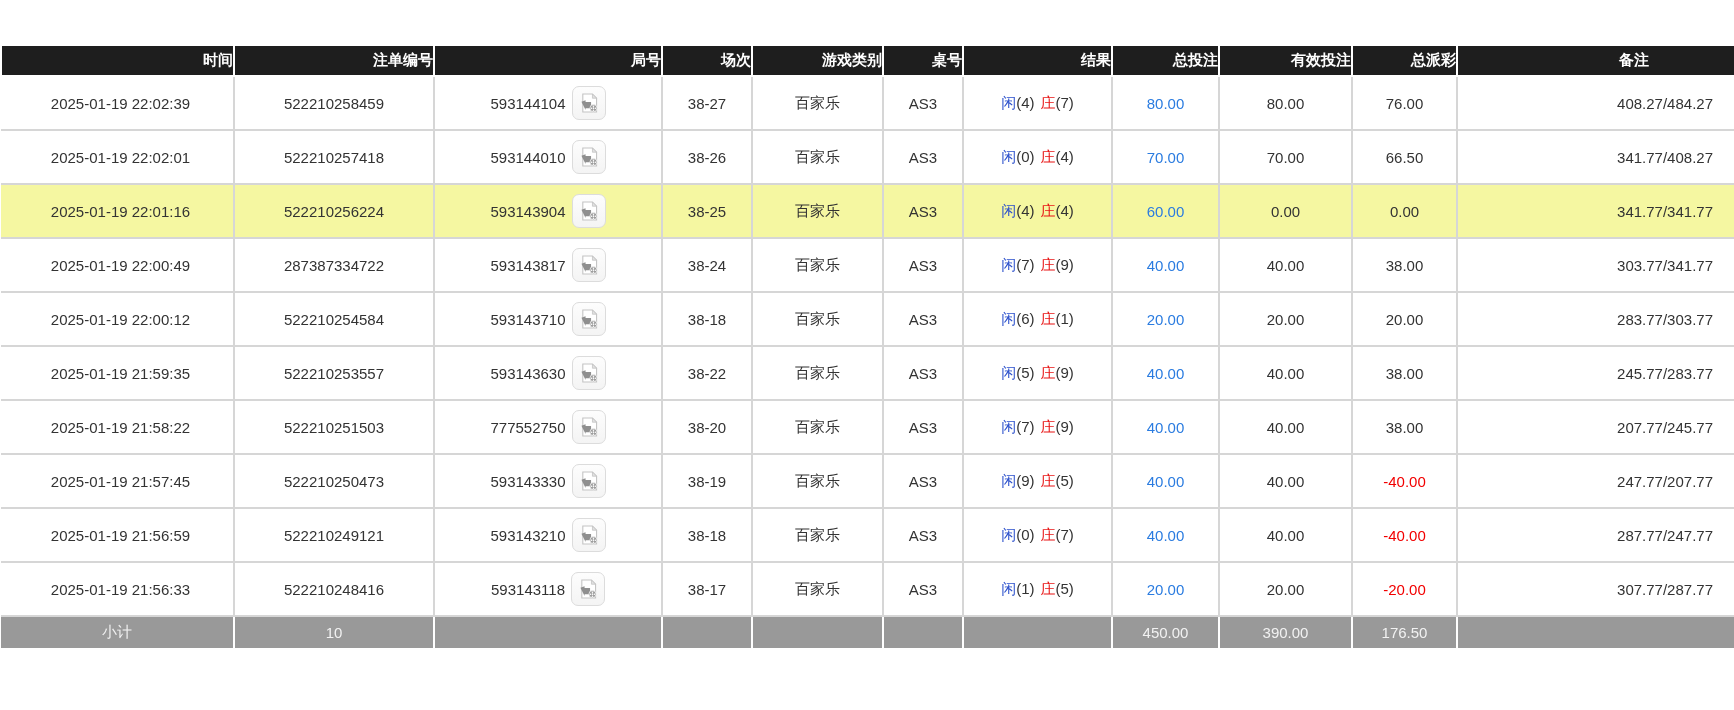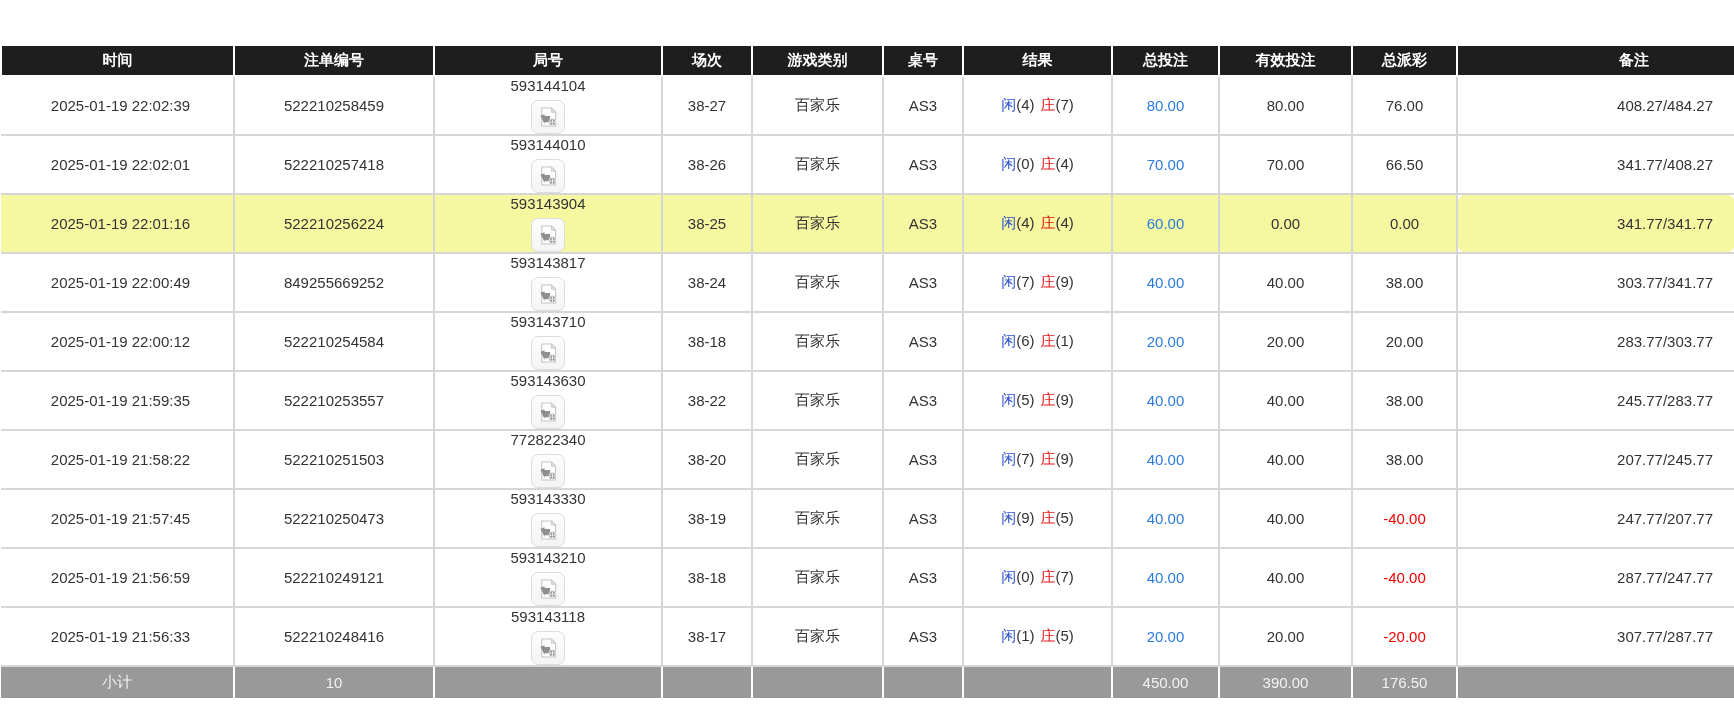--- a/index.html
+++ b/index.html
@@ -16,38 +16,38 @@
     width:1734px;height:710px;overflow:hidden;background:#ffffff;
     font-family:"Liberation Sans","DejaVu Sans",sans-serif;
     padding-top:44px;
   }
   table{
     width:1734px;table-layout:fixed;border-collapse:collapse;
     font-size:15px;color:var(--text);
   }
   th{
     background:var(--header-bg);color:var(--header-text);
-    font-weight:bold;height:31px;text-align:center;
+    font-weight:bold;height:31px;text-align:right;
     border:2px solid #ffffff;padding:0;
   }
   th.th-remark{text-align:right;padding-right:85px;}
   tbody td{
     height:54px;text-align:center;background:#ffffff;
     border:2px solid var(--row-border);padding:0 4px;
   }
   tbody tr:first-child td{border-top-color:#ffffff;}
   tbody td:first-child{border-left:none;padding-left:11px;}
   tbody td:last-child{border-right:none;}
   tr.highlighted td{background:var(--highlight-bg);}
-  td.remark{text-align:right;padding-right:22px;border-radius:10px;}
+  td.remark{text-align:right;padding-right:22px;}
   td.totalbet{color:var(--amount-blue);}
   td.payout.neg{color:var(--negative-red);}
   .player{color:var(--player-blue);}
   .banker{color:var(--banker-red);margin-left:6px;}
-  .round-wrap{display:inline-flex;align-items:center;justify-content:center;gap:6px;flex-direction:column;}
+  .round-wrap{display:inline-flex;align-items:center;justify-content:center;gap:6px;}
   .video-btn{
     width:34px;height:34px;border:1px solid #dcdcdc;border-radius:7px;
     background:linear-gradient(#fdfdfd,#f4f4f4);
     display:inline-flex;align-items:center;justify-content:center;
     padding:0;cursor:pointer;
   }
   tfoot td{
     height:33px;background:var(--summary-bg);color:var(--summary-text);
     text-align:center;border:2px solid #ffffff;padding:0 0;
   }
@@ -178,21 +178,21 @@
     <td>
       <span class="player">闲</span><span>(4)</span><span class="banker">庄</span><span>(4)</span>
     </td>
     <td class="totalbet">60.00</td>
     <td>0.00</td>
     <td class="payout">0.00</td>
     <td class="remark">341.77/341.77</td>
   </tr>
       <tr class="data-row">
     <td>2025-01-19 22:00:49</td>
-    <td>849255669252</td>
+    <td>287387334722</td>
     <td>
       <span class="round-wrap">
         <span>593143817</span>
         <button class="video-btn">
           <svg width="22" height="22" viewBox="0 0 32 32">
             <path d="M7 3 h14 l6 6 v20 h-20 z" fill="#ffffff" stroke="#c4c4c4" stroke-width="1.6"></path>
             <path d="M21 3 v6 h6 z" fill="#e2e2e2" stroke="#c4c4c4" stroke-width="1.2"></path>
             <path d="M5 14 l6 -2 v2.5 h8 v9 h-8 v2.5 z" fill="#8f8f8f"></path>
             <circle cx="22.5" cy="23.5" r="5.2" fill="#9b9b9b" stroke="#ffffff" stroke-width="1"></circle>
             <circle cx="22.5" cy="23.5" r="1.2" fill="#ffffff"></circle>
@@ -277,21 +277,21 @@
     <td class="totalbet">40.00</td>
     <td>40.00</td>
     <td class="payout">38.00</td>
     <td class="remark">245.77/283.77</td>
   </tr>
       <tr class="data-row">
     <td>2025-01-19 21:58:22</td>
     <td>522210251503</td>
     <td>
       <span class="round-wrap">
-        <span>772822340</span>
+        <span>777552750</span>
         <button class="video-btn">
           <svg width="22" height="22" viewBox="0 0 32 32">
             <path d="M7 3 h14 l6 6 v20 h-20 z" fill="#ffffff" stroke="#c4c4c4" stroke-width="1.6"></path>
             <path d="M21 3 v6 h6 z" fill="#e2e2e2" stroke="#c4c4c4" stroke-width="1.2"></path>
             <path d="M5 14 l6 -2 v2.5 h8 v9 h-8 v2.5 z" fill="#8f8f8f"></path>
             <circle cx="22.5" cy="23.5" r="5.2" fill="#9b9b9b" stroke="#ffffff" stroke-width="1"></circle>
             <circle cx="22.5" cy="23.5" r="1.2" fill="#ffffff"></circle>
             <circle cx="22.5" cy="20.6" r="1.1" fill="#ffffff"></circle>
             <circle cx="22.5" cy="26.4" r="1.1" fill="#ffffff"></circle>
             <circle cx="19.6" cy="23.5" r="1.1" fill="#ffffff"></circle>

